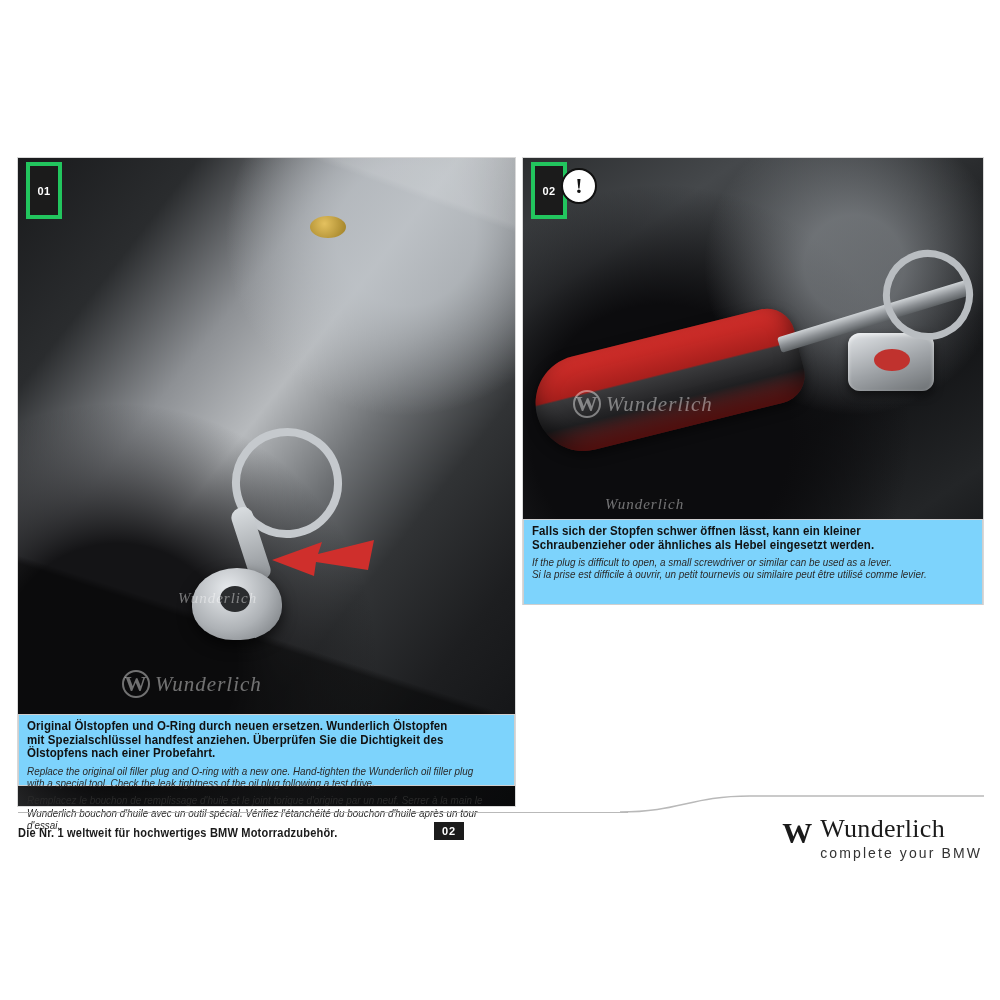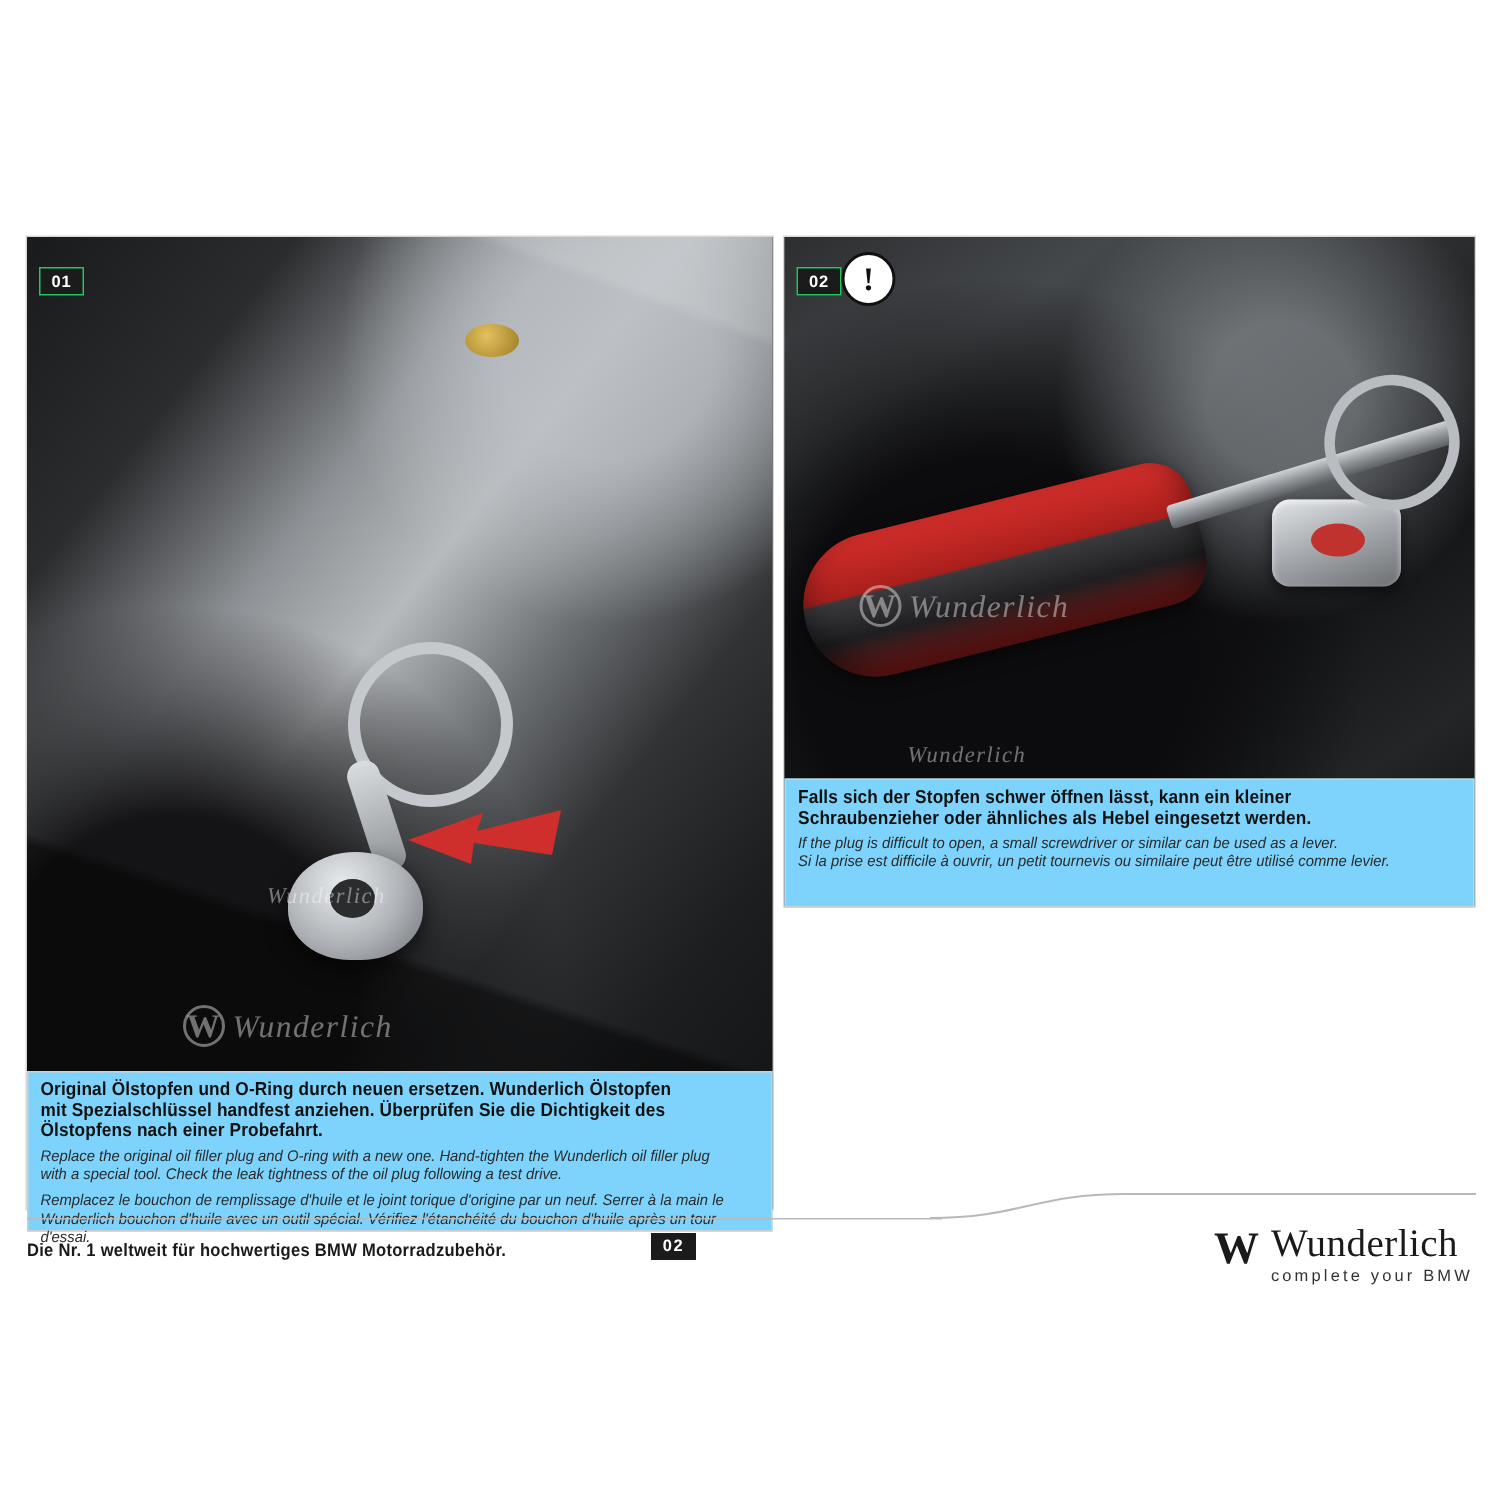--- a/index.html
+++ b/index.html
@@ -210,34 +210,34 @@
   }
   .wm-l1 { left: 104px; top: 512px; }
   .wm-l2 { left: 160px; top: 432px; font-size: 15px; }
   .wm-r1 { left: 50px;  top: 232px; }
   .wm-r2 { left: 82px;  top: 338px; font-size: 15px; }
 
   
   .step-badge {
     position: absolute;
     left: 8px;
-    top: 20px;
+    top: 4px;
     min-width: 20px;
     height: 17px;
-    padding: 0 4px;
+    padding: 16px 4px;
     background: #1b1b1b;
     color: #ffffff;
     font-family: "Liberation Sans Narrow", "Liberation Sans", sans-serif;
     font-size: 11px;
     font-weight: bold;
     letter-spacing: 0.5px;
     display: flex;
     align-items: center;
     justify-content: center;
-    border: 1px solid #22c55e;
+    border: 4px solid #22c55e;
   }
 
   .warn-badge {
     position: absolute;
     left: 38px;
     top: 10px;
     width: 32px;
     height: 32px;
     border-radius: 50%;
     background: #ffffff;
@@ -262,21 +262,21 @@
   .cap-right {
     left: 523px;
     top: 519px;
     width: 460px;
     height: 86px;
   }
   .cap-left {
     left: 18px;
     top: 714px;
     width: 497px;
-    height: 107px;
+    height: 72px;
   }
   .cap-head {
     font-family: "Liberation Sans Narrow", "Liberation Sans", sans-serif;
     font-weight: bold;
     font-size: 12.5px;
     line-height: 13.5px;
     color: #111;
     letter-spacing: 0.1px;
     font-stretch: condensed;
     transform: scaleX(0.92);
@@ -359,21 +359,21 @@
   }
   .brand-name {
     font-family: "Liberation Serif", serif;
     font-size: 26px;
     color: #1a1a1a;
     line-height: 1;
     letter-spacing: 0.3px;
   }
   .brand-tag {
     font-family: "Liberation Sans", sans-serif;
-    font-size: 11px;
+    font-size: 14px;
     letter-spacing: 2.1px;
     color: #333;
     margin-top: 3px;
   }
 </style>
 </head>
 <body>
 
 <div class="page">
 

